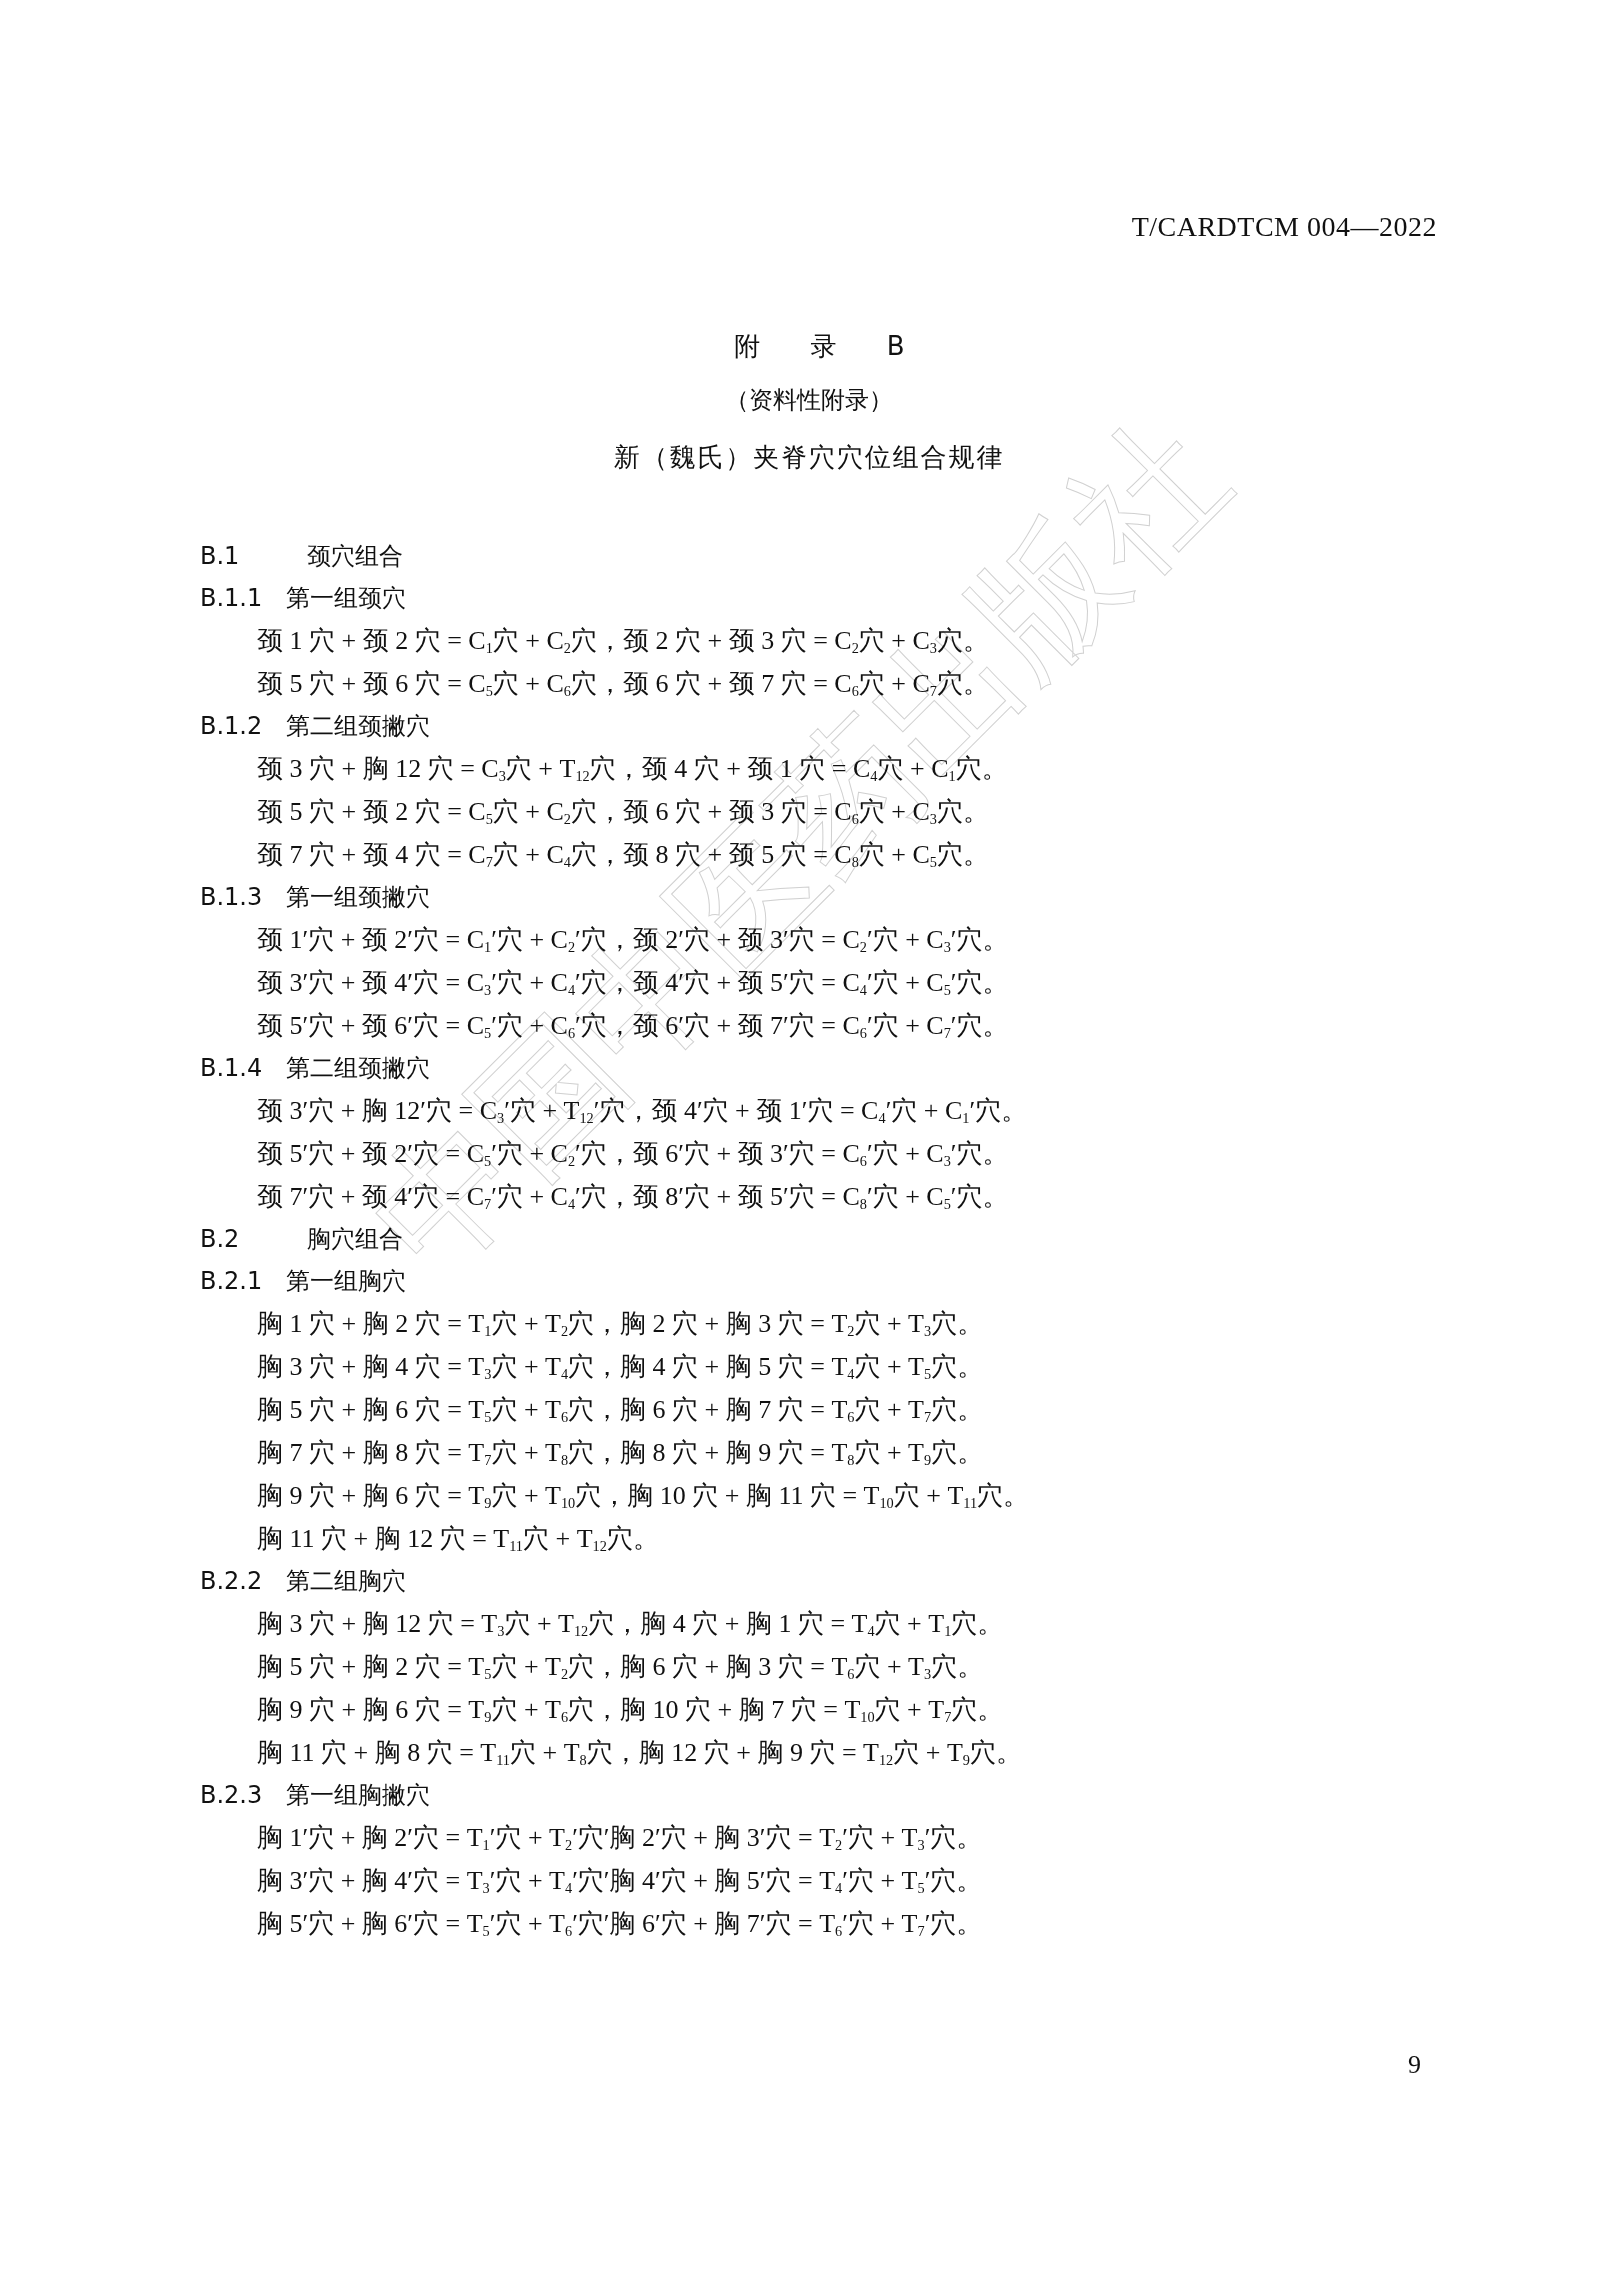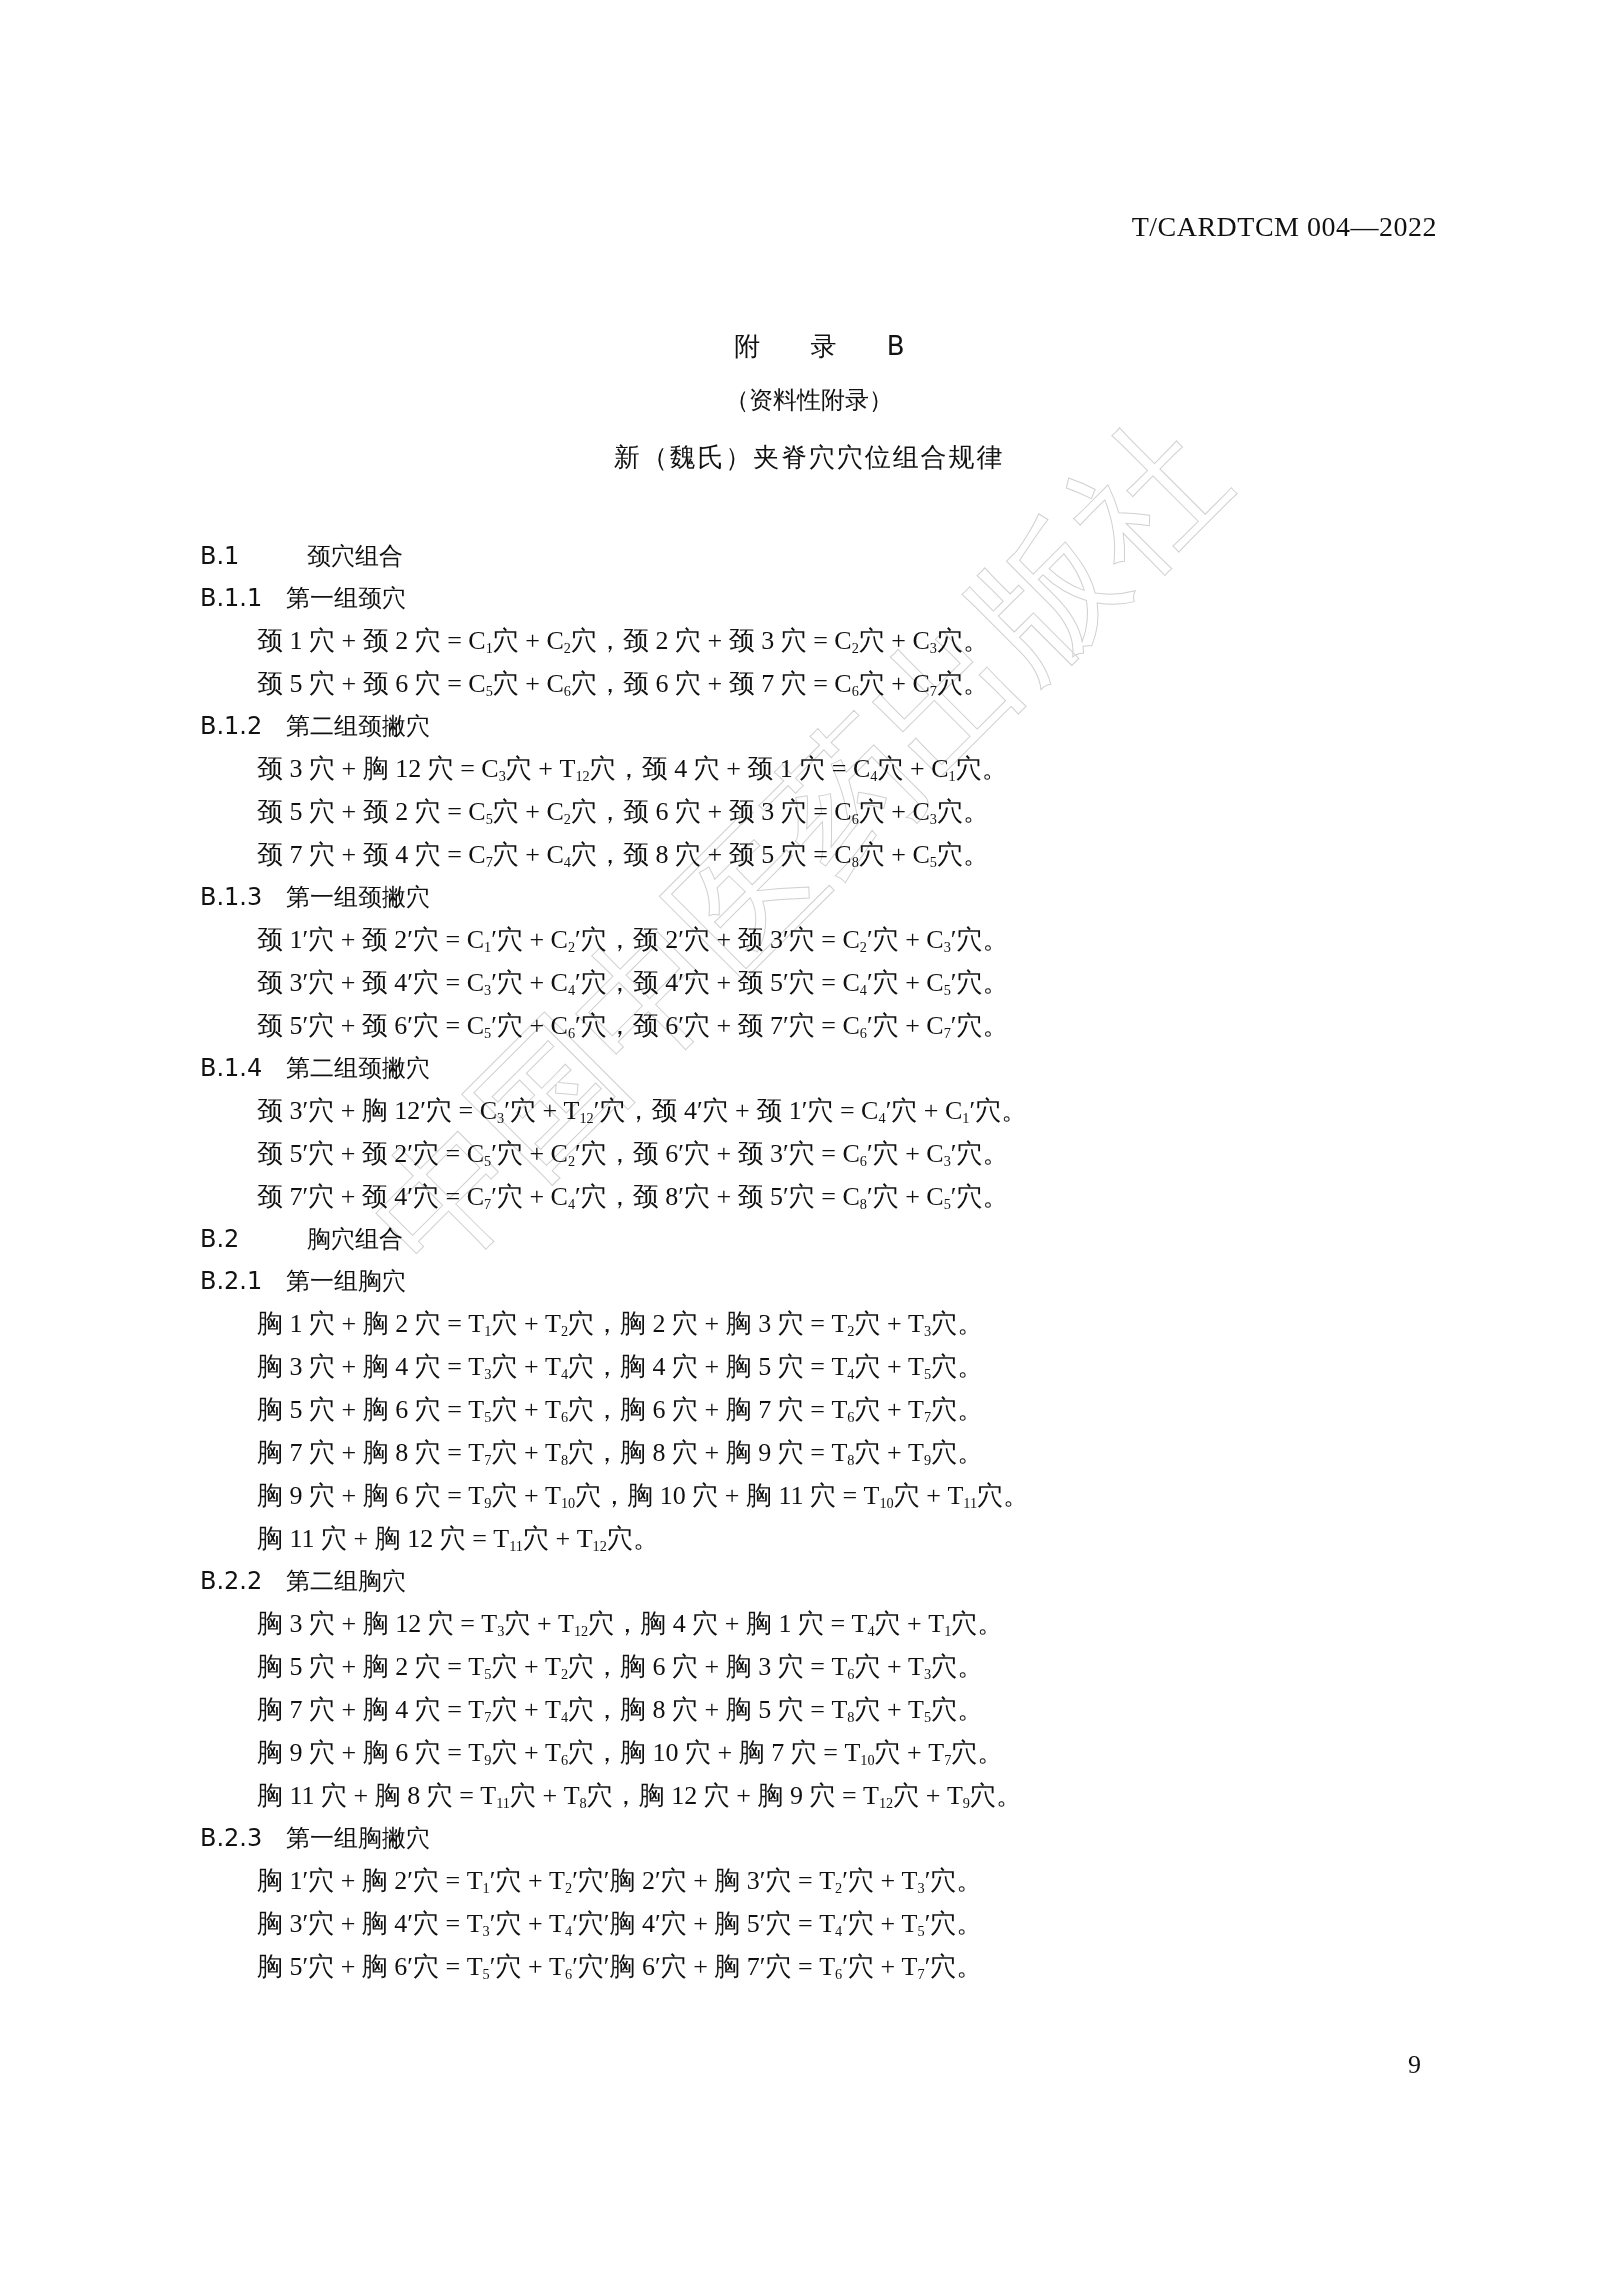--- a/index.html
+++ b/index.html
@@ -52,21 +52,20 @@
       <div class="heading h2"><span class="num">B.2.1</span><span>第一组胸穴</span></div>
       <div class="formula"><span>胸 1 穴 + 胸 2 穴 = T</span><sub>1</sub><span>穴 + T</span><sub>2</sub><span>穴，胸 2 穴 + 胸 3 穴 = T</span><sub>2</sub><span>穴 + T</span><sub>3</sub><span>穴。</span></div>
       <div class="formula"><span>胸 3 穴 + 胸 4 穴 = T</span><sub>3</sub><span>穴 + T</span><sub>4</sub><span>穴，胸 4 穴 + 胸 5 穴 = T</span><sub>4</sub><span>穴 + T</span><sub>5</sub><span>穴。</span></div>
       <div class="formula"><span>胸 5 穴 + 胸 6 穴 = T</span><sub>5</sub><span>穴 + T</span><sub>6</sub><span>穴，胸 6 穴 + 胸 7 穴 = T</span><sub>6</sub><span>穴 + T</span><sub>7</sub><span>穴。</span></div>
       <div class="formula"><span>胸 7 穴 + 胸 8 穴 = T</span><sub>7</sub><span>穴 + T</span><sub>8</sub><span>穴，胸 8 穴 + 胸 9 穴 = T</span><sub>8</sub><span>穴 + T</span><sub>9</sub><span>穴。</span></div>
       <div class="formula"><span>胸 9 穴 + 胸 6 穴 = T</span><sub>9</sub><span>穴 + T</span><sub>10</sub><span>穴，胸 10 穴 + 胸 11 穴 = T</span><sub>10</sub><span>穴 + T</span><sub>11</sub><span>穴。</span></div>
       <div class="formula"><span>胸 11 穴 + 胸 12 穴 = T</span><sub>11</sub><span>穴 + T</span><sub>12</sub><span>穴。</span></div>
       <div class="heading h2"><span class="num">B.2.2</span><span>第二组胸穴</span></div>
       <div class="formula"><span>胸 3 穴 + 胸 12 穴 = T</span><sub>3</sub><span>穴 + T</span><sub>12</sub><span>穴，胸 4 穴 + 胸 1 穴 = T</span><sub>4</sub><span>穴 + T</span><sub>1</sub><span>穴。</span></div>
       <div class="formula"><span>胸 5 穴 + 胸 2 穴 = T</span><sub>5</sub><span>穴 + T</span><sub>2</sub><span>穴，胸 6 穴 + 胸 3 穴 = T</span><sub>6</sub><span>穴 + T</span><sub>3</sub><span>穴。</span></div>
-      <div class="formula"><span>胸 7 穴 + 胸 4 穴 = T</span><sub>7</sub><span>穴 + T</span><sub>4</sub><span>穴，胸 8 穴 + 胸 5 穴 = T</span><sub>8</sub><span>穴 + T</span><sub>5</sub><span>穴。</span></div>
       <div class="formula"><span>胸 9 穴 + 胸 6 穴 = T</span><sub>9</sub><span>穴 + T</span><sub>6</sub><span>穴，胸 10 穴 + 胸 7 穴 = T</span><sub>10</sub><span>穴 + T</span><sub>7</sub><span>穴。</span></div>
       <div class="formula"><span>胸 11 穴 + 胸 8 穴 = T</span><sub>11</sub><span>穴 + T</span><sub>8</sub><span>穴，胸 12 穴 + 胸 9 穴 = T</span><sub>12</sub><span>穴 + T</span><sub>9</sub><span>穴。</span></div>
       <div class="heading h2"><span class="num">B.2.3</span><span>第一组胸撇穴</span></div>
       <div class="formula"><span>胸 1′穴 + 胸 2′穴 = T</span><sub>1</sub><span>′穴 + T</span><sub>2</sub><span>′穴′胸 2′穴 + 胸 3′穴 = T</span><sub>2</sub><span>′穴 + T</span><sub>3</sub><span>′穴。</span></div>
       <div class="formula"><span>胸 3′穴 + 胸 4′穴 = T</span><sub>3</sub><span>′穴 + T</span><sub>4</sub><span>′穴′胸 4′穴 + 胸 5′穴 = T</span><sub>4</sub><span>′穴 + T</span><sub>5</sub><span>′穴。</span></div>
       <div class="formula"><span>胸 5′穴 + 胸 6′穴 = T</span><sub>5</sub><span>′穴 + T</span><sub>6</sub><span>′穴′胸 6′穴 + 胸 7′穴 = T</span><sub>6</sub><span>′穴 + T</span><sub>7</sub><span>′穴。</span></div>
     </div>
 
   <div class="page-number">9</div>
 </div>

